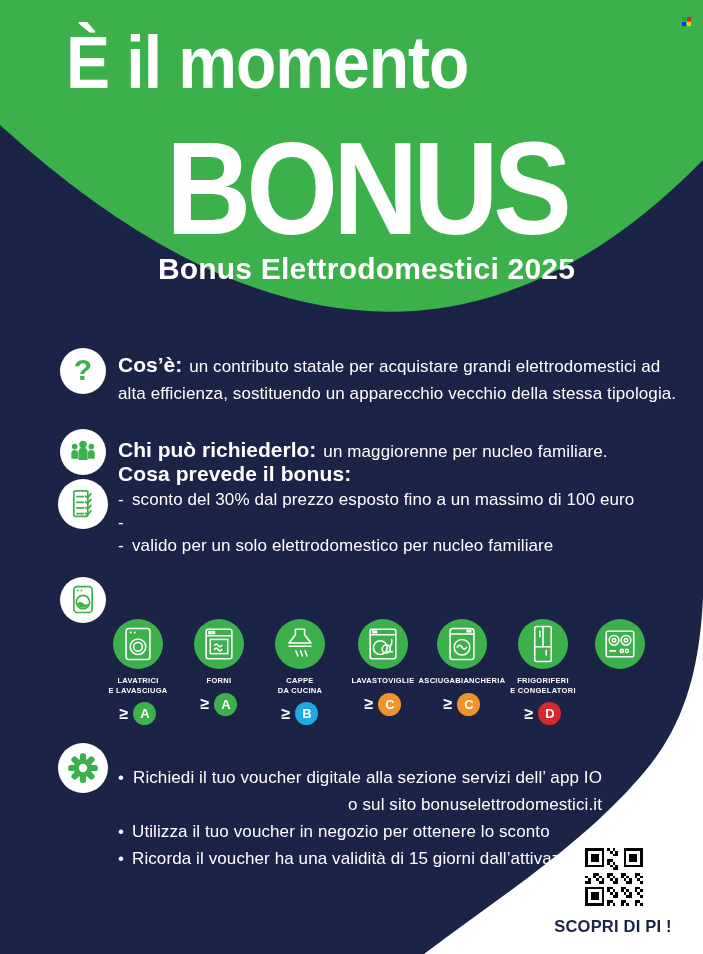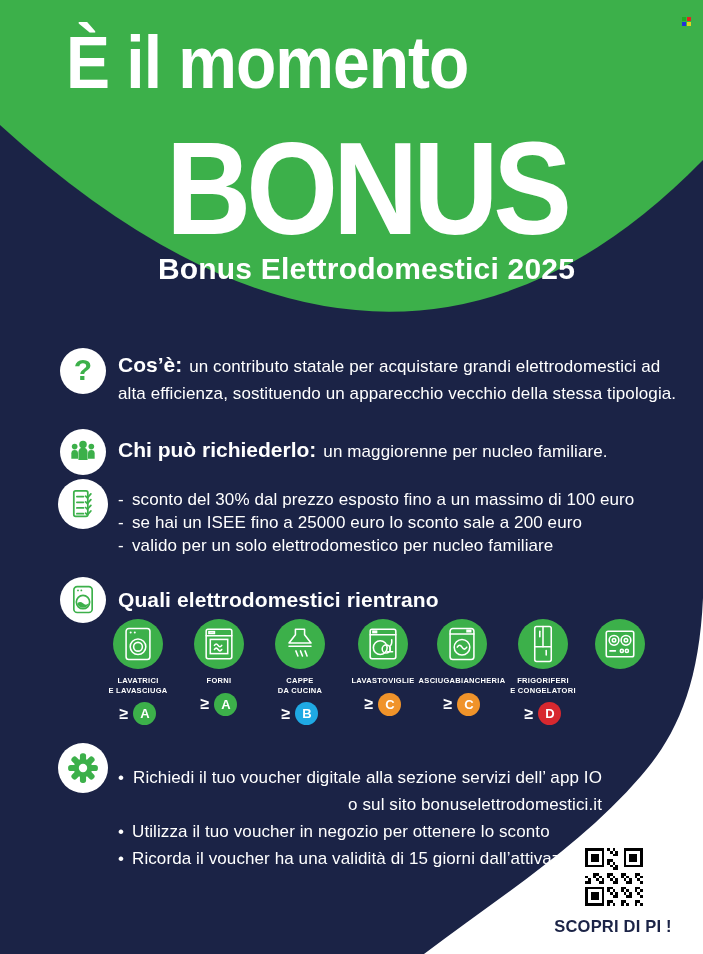--- a/index.html
+++ b/index.html
@@ -110,45 +110,44 @@
       <line x1="17" y1="15.5" x2="24.5" y2="15.5"></line>
         <path d="M27,15 l2,2 4,-4.5"></path>
       <line x1="17" y1="22" x2="24.5" y2="22"></line>
         <path d="M27,21.5 l2,2 4,-4.5"></path>
       <line x1="17" y1="28.5" x2="24.5" y2="28.5"></line>
         <path d="M27,28 l2,2 4,-4.5"></path>
       <line x1="17" y1="35" x2="24.5" y2="35"></line>
         <path d="M27,34.5 l2,2 4,-4.5"></path>
     </svg>
   </div>
+  <div class="sec-heading" style="top:462px">Cosa prevede il bonus:</div>
   <div class="bullets cosa-bullets" style="top:488px;width:575px">
     <div class="bullet">
       <span class="mk">-</span>
       <span class="bt">sconto del 30% dal prezzo esposto fino a un massimo di 100 euro</span>
     </div>
     <div class="bullet">
       <span class="mk">-</span>
-      <span class="bt">se hai un ISEE fino a 25000 euro lo sconto sale a 200 euro</span>
     </div>
     <div class="bullet">
       <span class="mk">-</span>
       <span class="bt">valido per un solo elettrodomestico per nucleo familiare</span>
     </div>
   </div>
 
   <div class="bubble" style="left:60px;top:577px;width:46px;height:46px">
     <svg width="40" height="40" viewBox="0 0 48 48" fill="none" stroke="#3cb04a" stroke-width="2" stroke-linecap="round">
       <rect x="13" y="8" width="22" height="31" rx="4"></rect>
       <circle cx="18" cy="12.5" r="1.1" fill="#3cb04a" stroke="none"></circle>
       <circle cx="22" cy="12.5" r="1.1" fill="#3cb04a" stroke="none"></circle>
       <circle cx="24" cy="26.5" r="8"></circle>
       <path d="M17.2,28 a7,7 0 0 0 13.6,0 q-3.4,3.4 -6.8,0 q-3.4,-3.4 -6.8,0 z" fill="#3cb04a" stroke="none"></path>
     </svg>
   </div>
-  <div class="sec-heading" style="top:588px">Quali elettrodomestici rientrano</div>
 
   <div class="app-col" style="left:88px">
     <div class="app-ic">
       <svg width="44" height="44" viewBox="0 0 48 48" fill="none" stroke="#fff" stroke-width="1.7" stroke-linecap="round">
         <rect x="11" y="7" width="26" height="34" rx="3"></rect>
         <circle cx="16" cy="11.5" r="1.1" fill="#fff" stroke="none"></circle>
         <circle cx="20.5" cy="11.5" r="1.1" fill="#fff" stroke="none"></circle>
         <circle cx="24" cy="27" r="8.5"></circle>
         <circle cx="24" cy="27" r="4.8"></circle>
       </svg>

